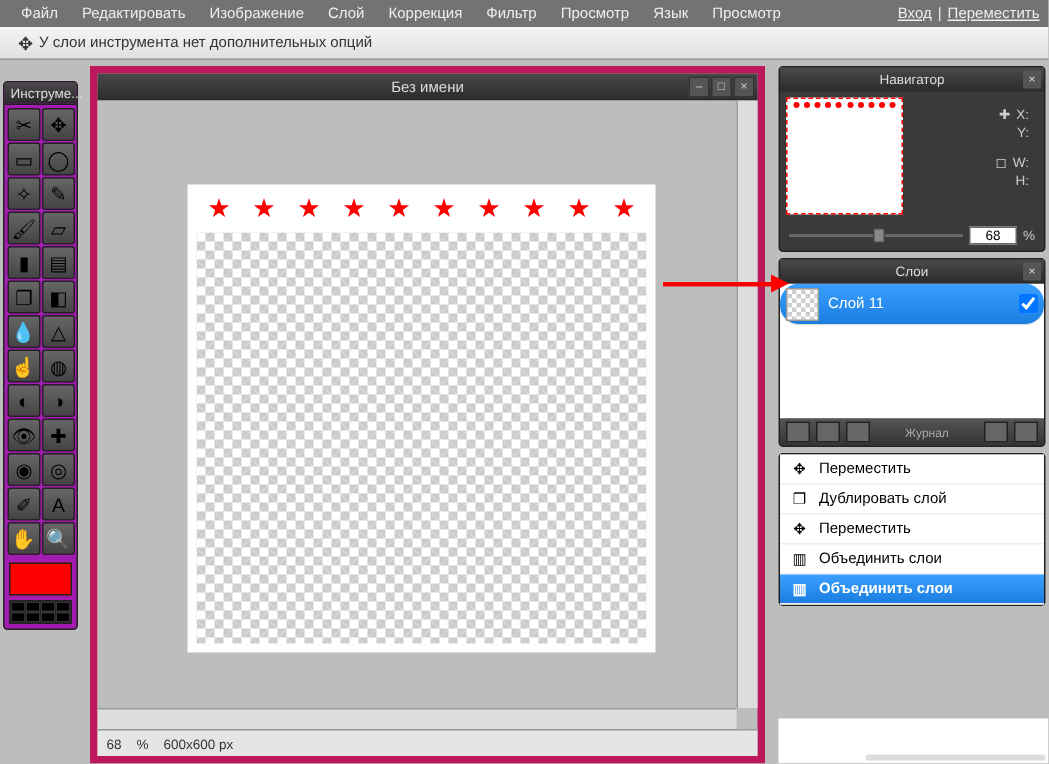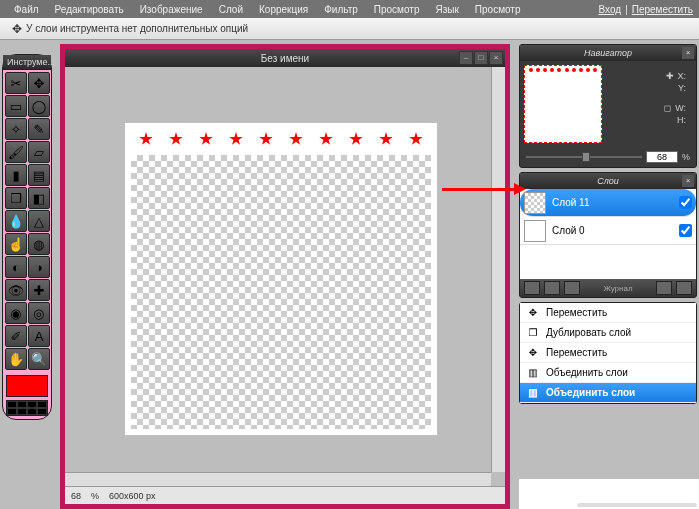--- a/index.html
+++ b/index.html
@@ -8,21 +8,21 @@
 .menubar { height: 18px; background: #737373; display: flex; align-items: center; padding: 5px 6px; color: #eee; font-size: 10px; }
 .menubar .menu-item { padding: 2px 8px; cursor: pointer; }
 .menubar .spacer { flex: 1; }
 .menubar .auth { font-size: 10px; text-decoration: underline; }
 
 .optbar { height: 22px; background: linear-gradient(#f5f5f5,#e0e0e0); border-bottom: 1px solid #999; display: flex; align-items: center; padding: 0 8px; font-size: 10px; color: #333; }
 .optbar .icon { width: 18px; text-align: center; font-size: 12px; }
 
 .main { position: absolute; top: 40px; left: 0; right: 0; bottom: 0; }
 
-.toolbox { position: absolute; left: 2px; top: 14px; width: 50px; background: #f9a8d4; border: 1px solid #222; border-radius: 14px; }
+.toolbox { position: absolute; left: 2px; top: 14px; width: 50px; background: #a21caf; border: 1px solid #222; border-radius: 3px; }
 .toolbox-title { background: linear-gradient(#4a4a4a,#2a2a2a); color: #ddd; font-size: 9px; padding: 2px 4px; border-bottom: 1px solid #222; }
 .toolbox-grid { display: grid; grid-template-columns: 1fr 1fr; gap: 1px; padding: 2px; }
 .tool { width: 22px; height: 22px; background: linear-gradient(#666,#444); border: 1px solid #222; border-radius: 2px; display: flex; align-items: center; justify-content: center; font-size: 13px; cursor: pointer; }
 .color-swatch { margin: 3px; height: 22px; background: #ff0000; border: 1px solid #222; }
 .bw-swatch { margin: 0 3px 3px 3px; height: 16px; display: grid; grid-template-columns: repeat(4,1fr); grid-template-rows: repeat(2,1fr); border: 1px solid #222; }
 .bw-swatch div { background: #000; border: 1px solid #333; }
 
 .doc-window { position: absolute; left: 60px; top: 4px; width: 450px; height: 465px; background: #bdbdbd; border: 5px solid #be185d; }
 .doc-title { height: 18px; background: linear-gradient(#4a4a4a,#2a2a2a); color: #ddd; font-size: 10px; display: flex; align-items: center; justify-content: center; position: relative; }
 .doc-title .controls { position: absolute; right: 2px; display: flex; gap: 1px; }
@@ -34,21 +34,21 @@
   linear-gradient(45deg,transparent 75%,#ccc 75%),linear-gradient(-45deg,transparent 75%,#ccc 75%);
   background-size: 12px 12px; background-position: 0 0,0 6px,6px -6px,-6px 0; background-color: #fff; }
 .stars { position: absolute; top: 6px; left: 6px; right: 6px; height: 20px; display: flex; justify-content: space-around; align-items: center; }
 .star { width: 14px; height: 14px; background: #ff0000; clip-path: polygon(50% 0%,61% 35%,98% 35%,68% 57%,79% 91%,50% 70%,21% 91%,32% 57%,2% 35%,39% 35%); }
 .scroll-v { position: absolute; right: 0; top: 18px; bottom: 32px; width: 14px; background: #ddd; border-left: 1px solid #999; }
 .scroll-h { position: absolute; left: 0; right: 14px; bottom: 18px; height: 14px; background: #ddd; border-top: 1px solid #999; }
 .statusbar { position: absolute; bottom: 0; left: 0; right: 0; height: 18px; background: #e5e5e5; border-top: 1px solid #999; display: flex; align-items: center; font-size: 9px; color: #333; padding: 0 6px; gap: 10px; }
 
 .right-panels { position: absolute; right: 2px; top: 4px; width: 178px; }
 .panel { background: #3a3a3a; border: 1px solid #222; border-radius: 3px; margin-bottom: 4px; }
-.panel-title { height: 16px; background: linear-gradient(#4a4a4a,#2a2a2a); color: #ddd; font-size: 9px; display: flex; align-items: center; justify-content: center; position: relative; font-style: italic; }
+.panel-title { height: 16px; background: linear-gradient(#4a4a4a,#2a2a2a); color: #ddd; font-size: 9px; display: flex; align-items: center; justify-content: center; position: relative; }
 .panel-title .close { position: absolute; right: 2px; width: 12px; height: 12px; background: #555; font-size: 8px; text-align: center; line-height: 12px; cursor: pointer; }
 .nav-body { padding: 4px; display: flex; }
 .nav-thumb { width: 78px; height: 78px; background: #fff; border: 1px dashed #f00; position: relative; }
 .nav-thumb .mini-stars { position: absolute; top: 2px; left: 2px; right: 2px; height: 6px; display: flex; justify-content: space-around; }
 .nav-thumb .mini-stars div { width: 4px; height: 4px; background: #f00; border-radius: 50%; }
 .nav-info { flex: 1; padding: 4px 6px; color: #ccc; font-size: 9px; }
 .nav-info .row { display: flex; justify-content: flex-end; gap: 4px; margin: 2px 0; }
 .nav-slider { height: 20px; display: flex; align-items: center; padding: 0 6px; gap: 4px; }
 .nav-slider .track { flex: 1; height: 2px; background: #666; position: relative; }
 .nav-slider .thumb { position: absolute; left: 48%; top: -4px; width: 8px; height: 10px; background: #888; border: 1px solid #444; }
@@ -234,25 +234,20 @@
       <div class="panel-title">
           <span>Слои</span>
           <div class="close">×</div>
         </div>
       <div class="layers-body" id="layers-body">
           <div class="layer-row selected">
             <div class="layer-thumb"></div>
             <span>Слой 11</span>
             <input type="checkbox" class="layer-check" checked="" style="">
           </div>
-          <div class="layer-row">
-            <div class="layer-thumb white"></div>
-            <span>Слой 0</span>
-            <input type="checkbox" class="layer-check" checked="" style="">
-          </div>
         </div>
       <div class="layers-footer">
         <div class="fbtn"></div>
         <div class="fbtn"></div>
         <div class="fbtn"></div>
         <span style="flex:1;color:#aaa;font-size:8px;text-align:center">Журнал</span>
         <div class="fbtn"></div>
         <div class="fbtn"></div>
       </div>
     </div>

